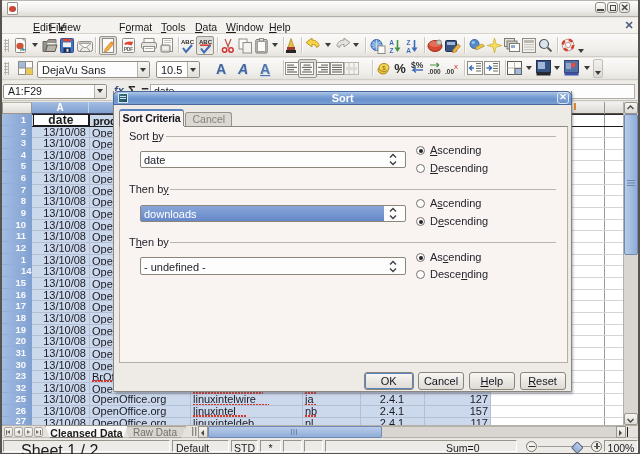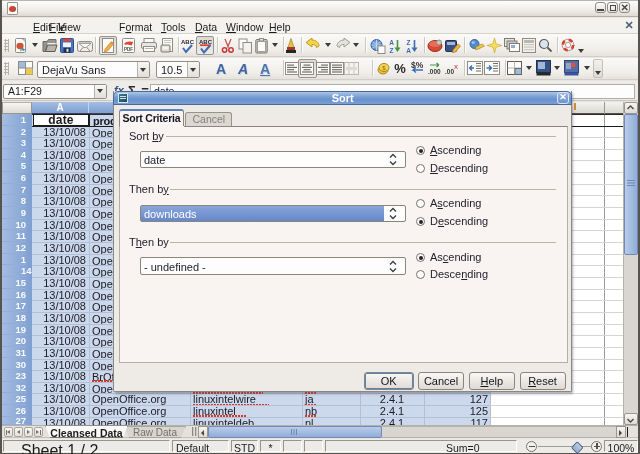--- a/index.html
+++ b/index.html
@@ -521,21 +521,21 @@
 <div class="abs" style="left:305px;top:392.0px;width:11px;height:1.5px;background:repeating-linear-gradient(90deg,#e03424 0 2px,transparent 2px 3px);"></div>
 <div class="abs" style="left:193px;top:394.45px;font-size:11px;color:#1b1b24;line-height:11px;">linuxintelwire</div>
 <div class="abs" style="left:305px;top:394.45px;font-size:11px;color:#1b1b24;line-height:11px;">ja</div>
 <div class="abs" style="left:360px;top:394.45px;width:64px;height:11px;text-align:center;font-size:11px;color:#1b1b24;line-height:11px;">2.4.1</div>
 <div class="abs" style="left:424px;top:394.45px;width:64px;height:11px;text-align:right;font-size:11px;color:#1b1b24;line-height:11px;">127</div>
 <div class="abs" style="left:193px;top:403.65px;width:75.60000000000001px;height:1.5px;background:repeating-linear-gradient(90deg,#e03424 0 2px,transparent 2px 3px);"></div>
 <div class="abs" style="left:305px;top:403.65px;width:11px;height:1.5px;background:repeating-linear-gradient(90deg,#e03424 0 2px,transparent 2px 3px);"></div>
 <div class="abs" style="left:193px;top:406.1px;font-size:11px;color:#1b1b24;line-height:11px;">linuxintel</div>
 <div class="abs" style="left:305px;top:406.1px;font-size:11px;color:#1b1b24;line-height:11px;">nb</div>
 <div class="abs" style="left:360px;top:406.1px;width:64px;height:11px;text-align:center;font-size:11px;color:#1b1b24;line-height:11px;">2.4.1</div>
-<div class="abs" style="left:424px;top:406.1px;width:64px;height:11px;text-align:right;font-size:11px;color:#1b1b24;line-height:11px;">125</div>
+<div class="abs" style="left:424px;top:406.1px;width:64px;height:11px;text-align:right;font-size:11px;color:#1b1b24;line-height:11px;">157</div>
 <div class="abs" style="left:193px;top:415.3px;width:54.0px;height:1.5px;background:repeating-linear-gradient(90deg,#e03424 0 2px,transparent 2px 3px);"></div>
 <div class="abs" style="left:305px;top:415.3px;width:11px;height:1.5px;background:repeating-linear-gradient(90deg,#e03424 0 2px,transparent 2px 3px);"></div>
 <div class="abs" style="left:193px;top:417.75px;font-size:11px;color:#1b1b24;line-height:11px;">linuxinteldeb</div>
 <div class="abs" style="left:305px;top:417.75px;font-size:11px;color:#1b1b24;line-height:11px;">nl</div>
 <div class="abs" style="left:360px;top:417.75px;width:64px;height:11px;text-align:center;font-size:11px;color:#1b1b24;line-height:11px;">2.4.1</div>
 <div class="abs" style="left:424px;top:417.75px;width:64px;height:11px;text-align:right;font-size:11px;color:#1b1b24;line-height:11px;">117</div>
 <div class="abs" style="left:193px;top:426.95px;width:70.2px;height:1.5px;background:repeating-linear-gradient(90deg,#e03424 0 2px,transparent 2px 3px);"></div>
 <div class="abs" style="left:305px;top:426.95px;width:11px;height:1.5px;background:repeating-linear-gradient(90deg,#e03424 0 2px,transparent 2px 3px);"></div>
 <div class="abs" style="left:623px;top:101.5px;width:15px;height:323.8px;background:#d9d6d1;border-left:1px solid #b5b2aa;"></div>
 <div class="abs" style="left:623.5px;top:101.5px;width:14.5px;height:12px;background:linear-gradient(#f6f5f3,#dedbd5);border:1px solid #9a968e;border-radius:2px;"></div>

